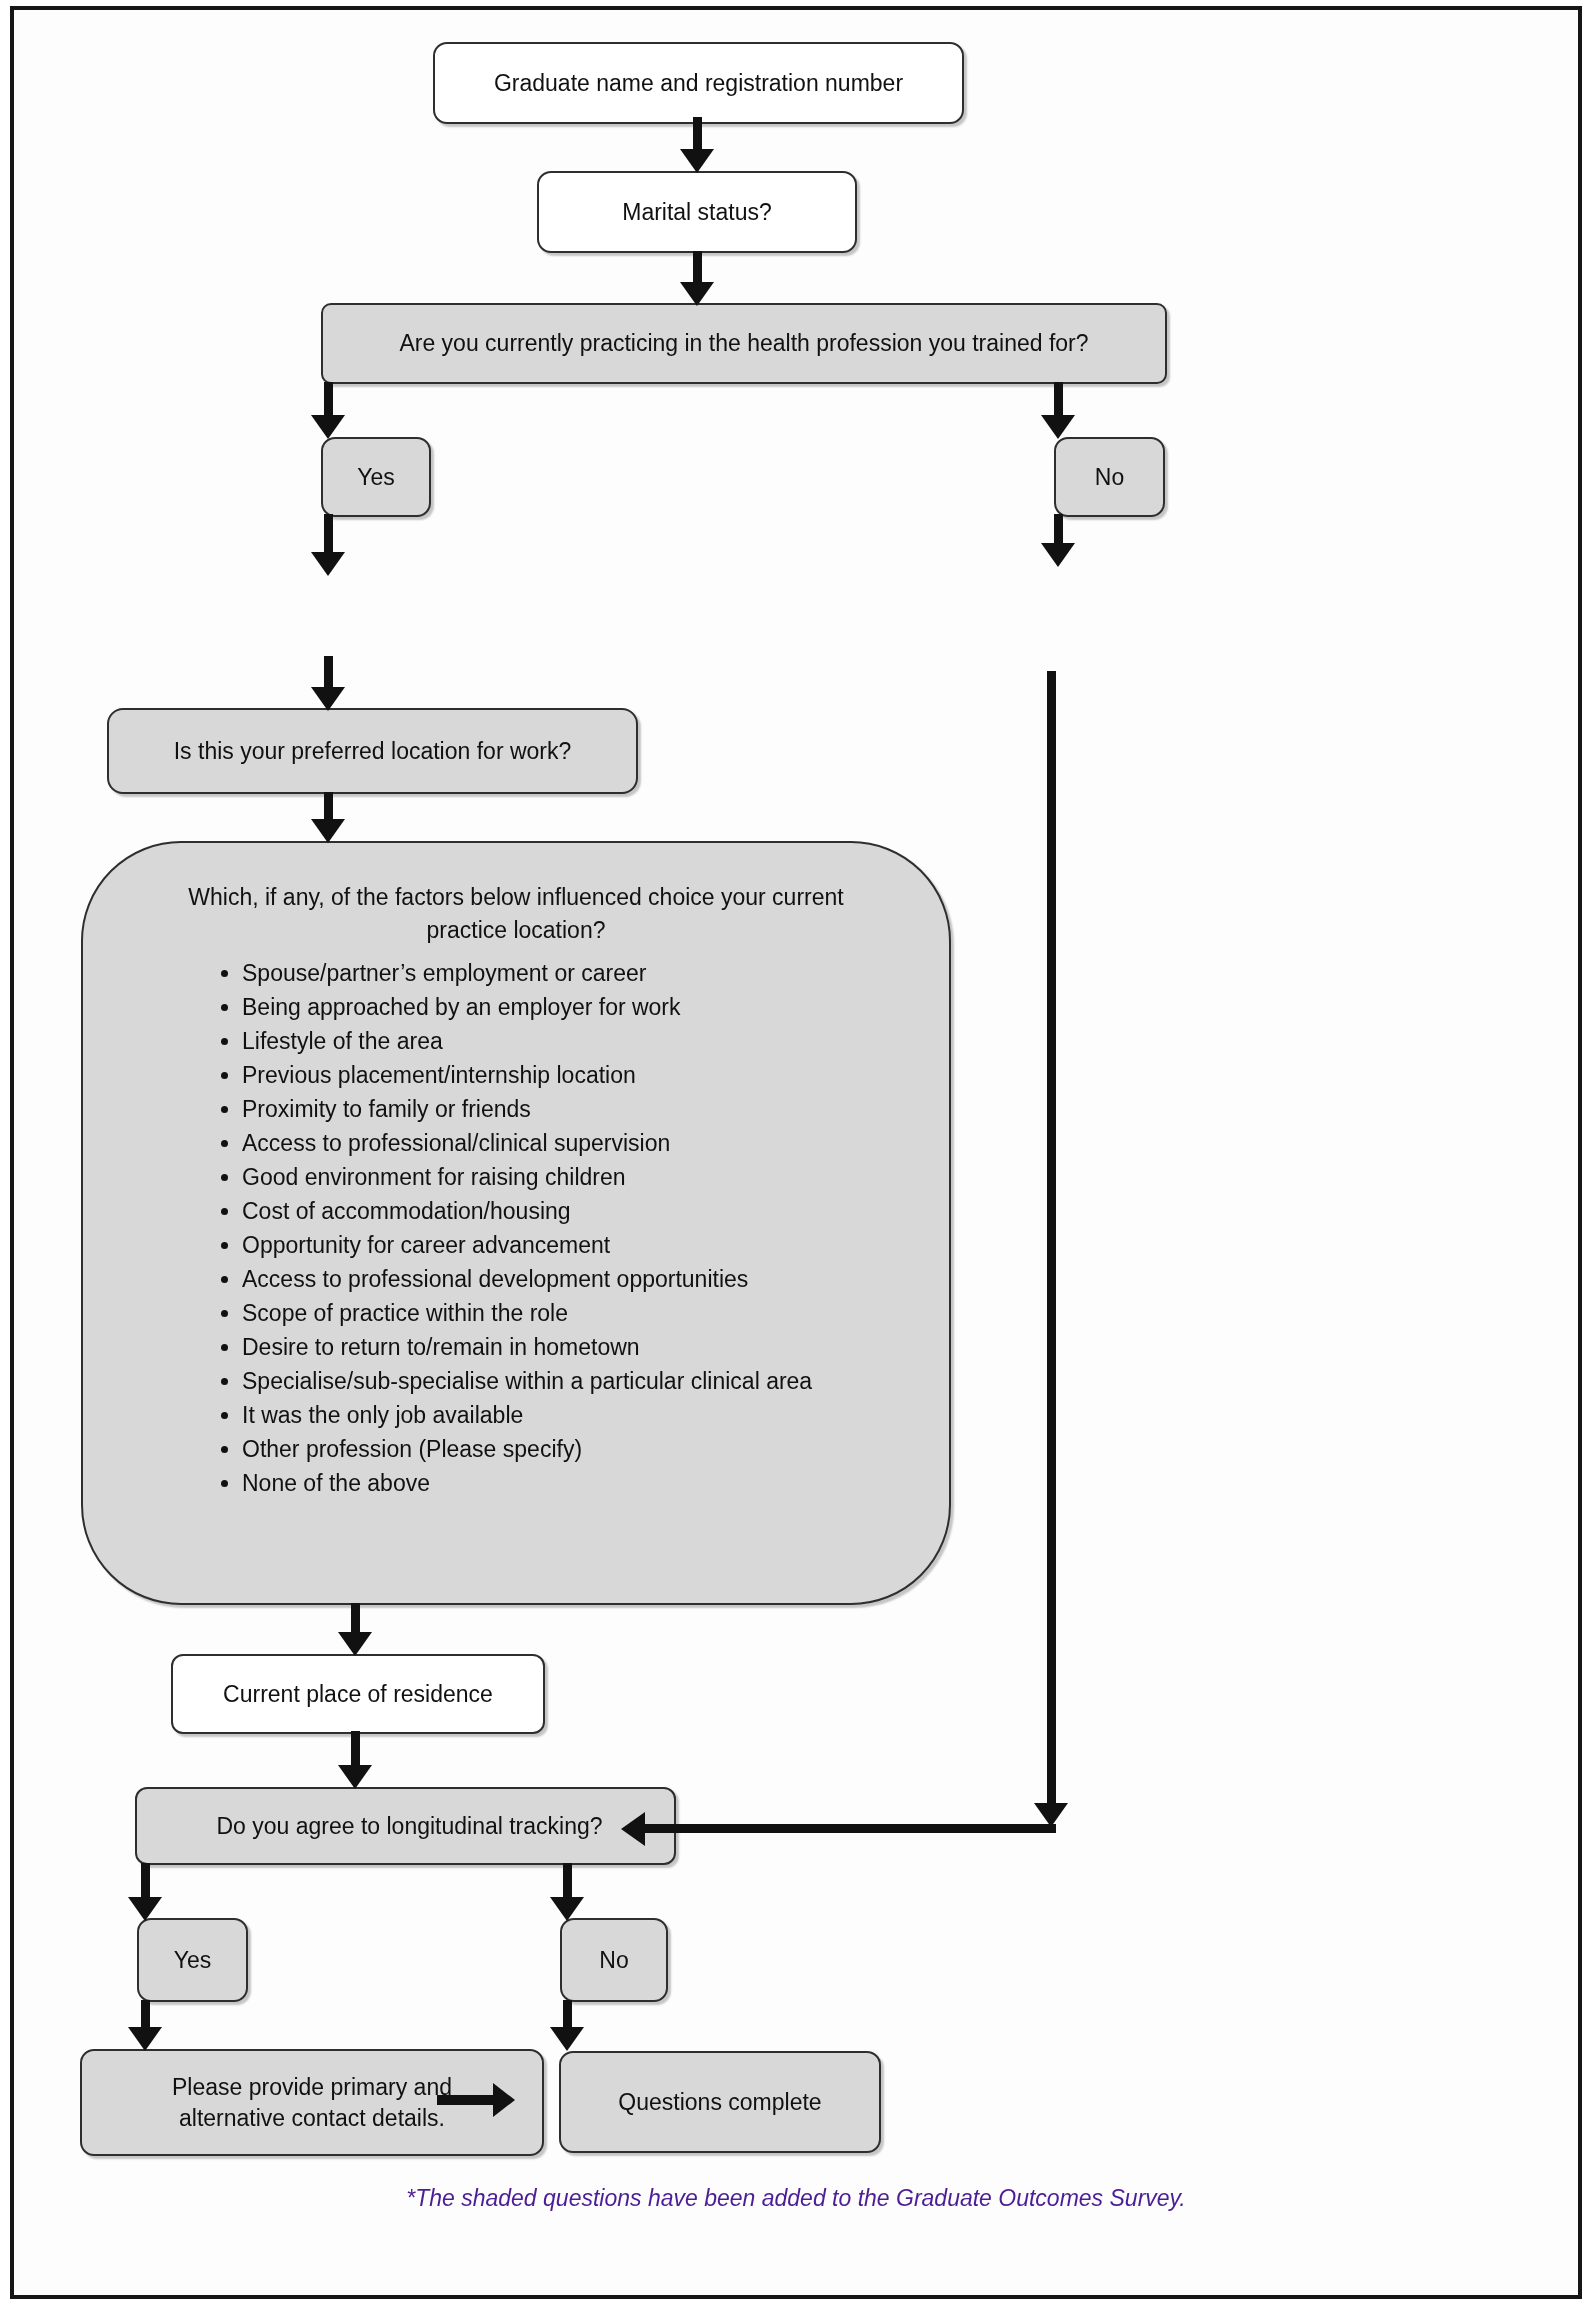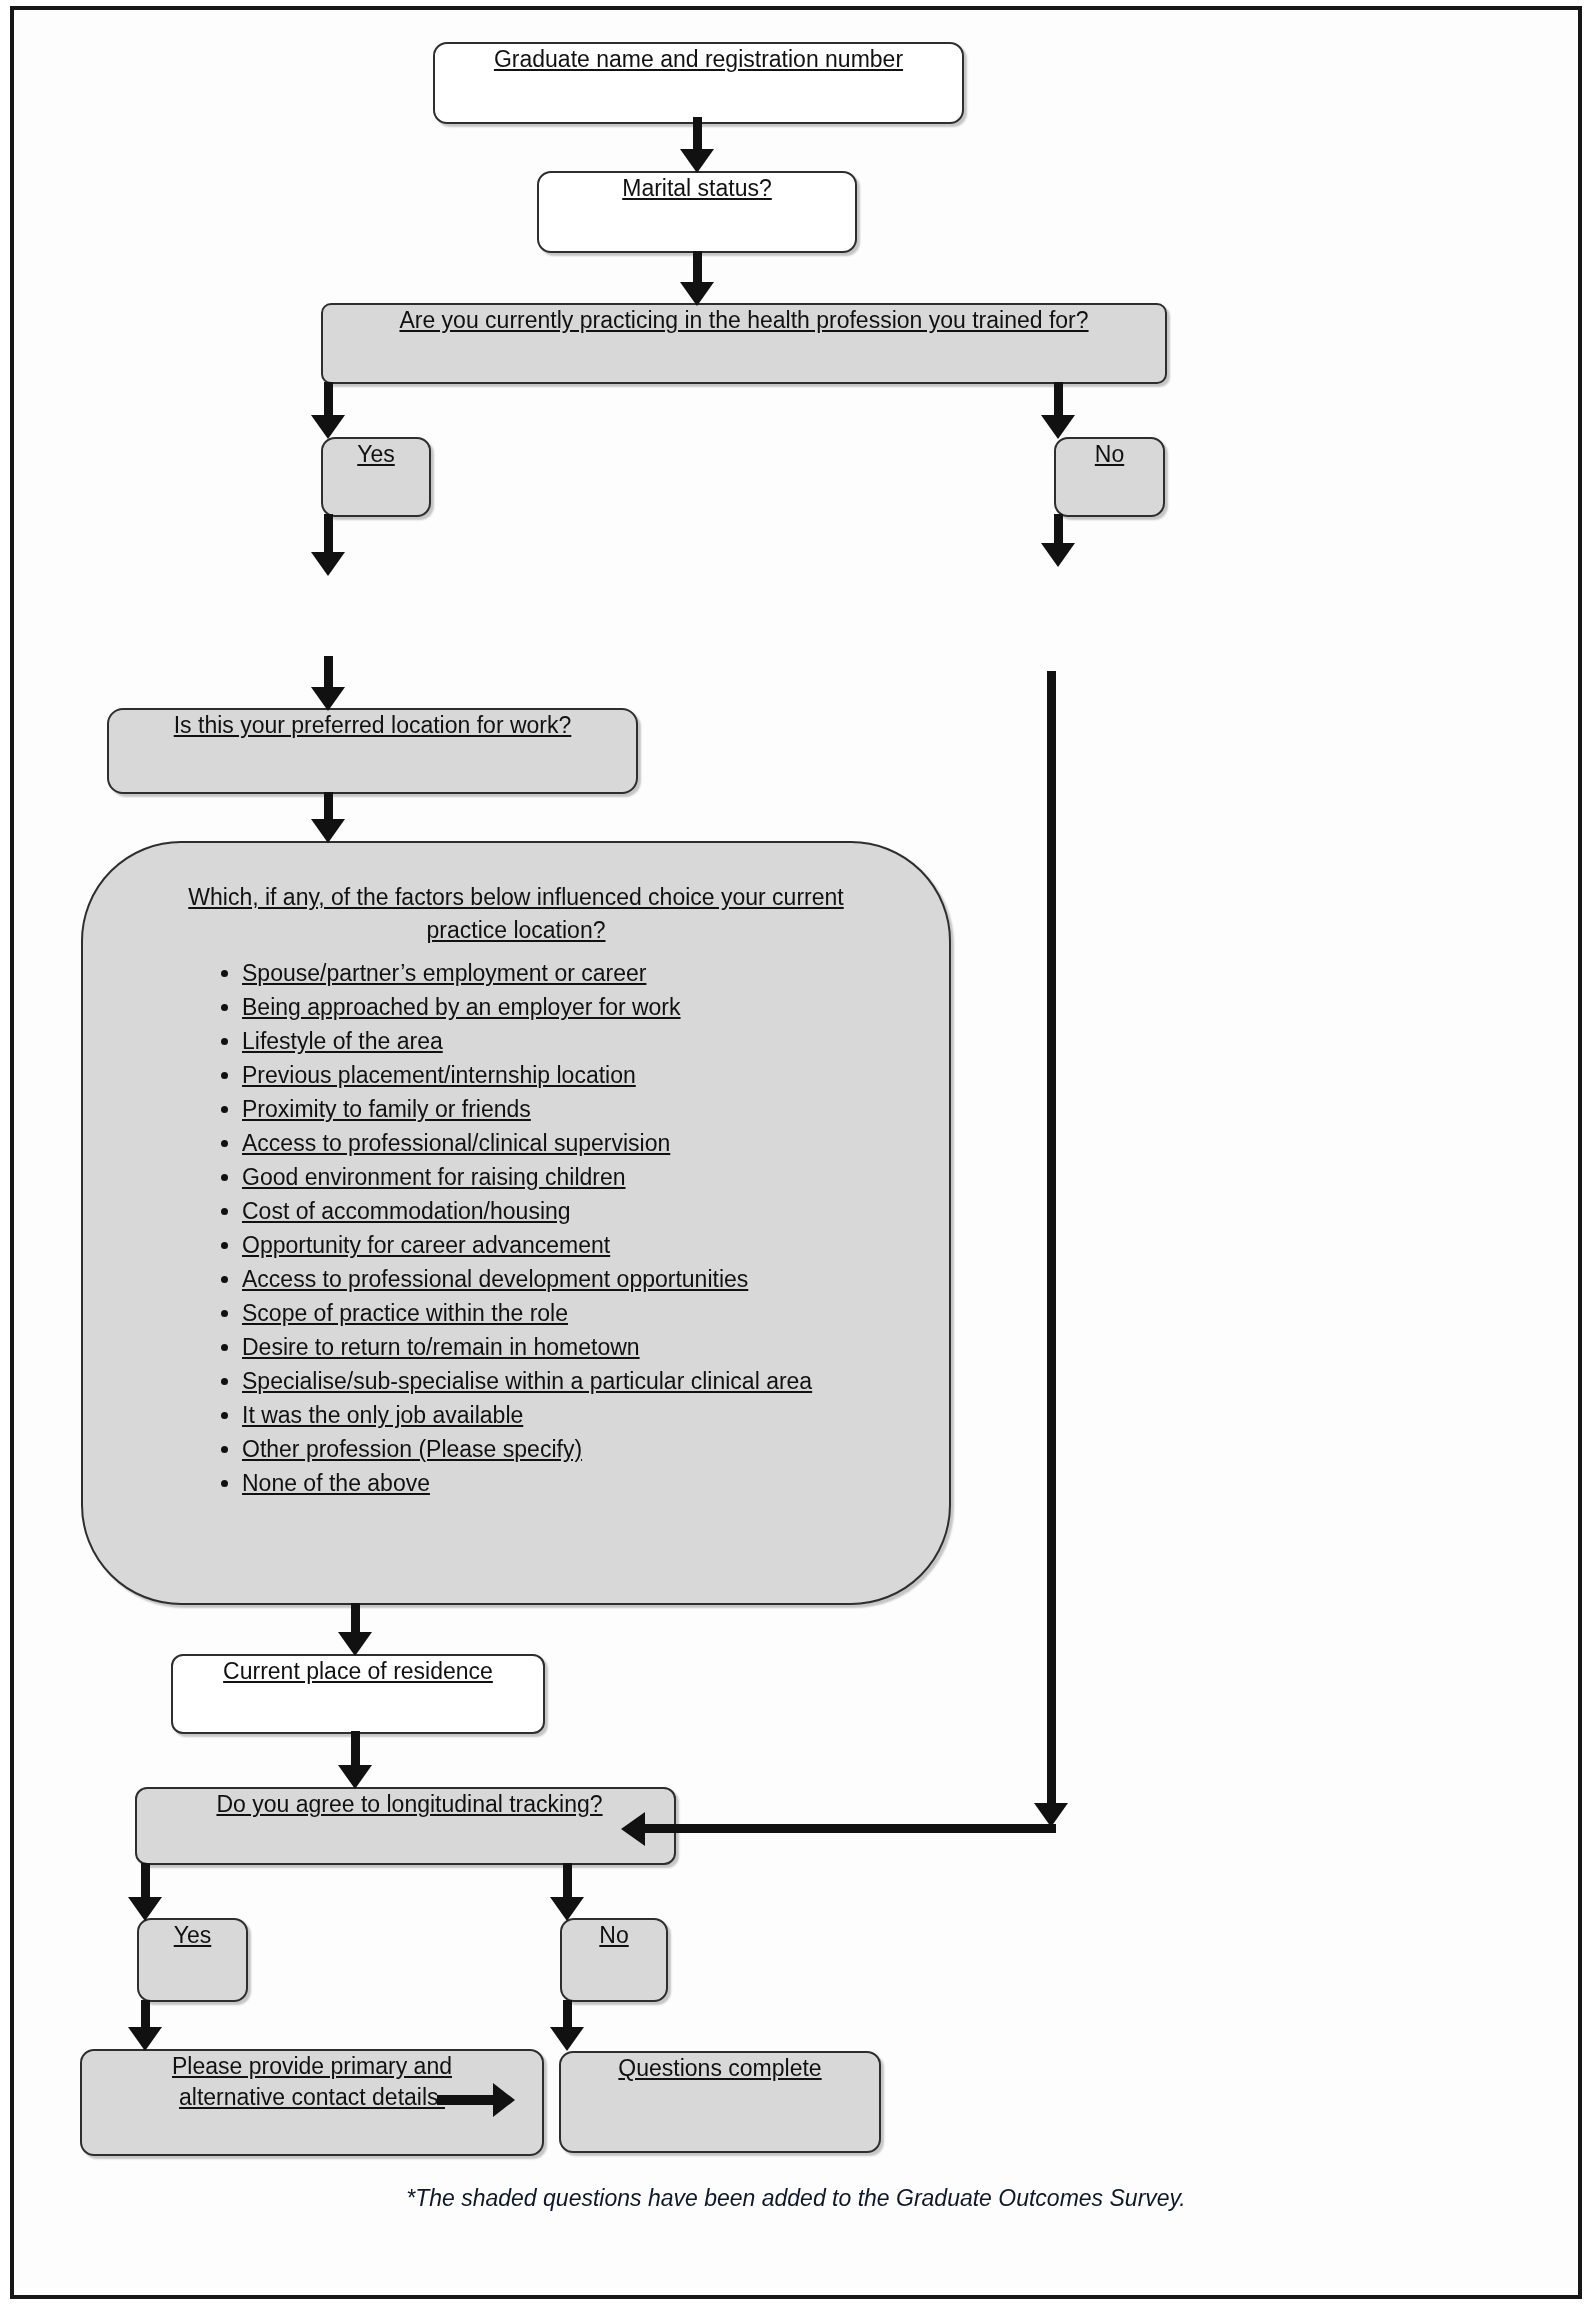--- a/index.html
+++ b/index.html
@@ -1,22 +1,22 @@
 <!DOCTYPE html>
 <html><head>
 <meta charset="utf-8">
 <style>
   html,body{margin:0;padding:0;background:#ffffff;}
   body{font-family:"Liberation Sans", sans-serif;color:#111;}
   .canvas{position:relative;width:1592px;height:2306px;background:#ffffff;overflow:hidden;}
   .frame{position:absolute;left:10px;top:6px;width:1564px;height:2285px;border:4px solid #161616;background:#fdfdfd;}
   .box{
-    position:absolute;display:flex;justify-content:center;
+    position:absolute;display:flex;align-items:center;justify-content:center;
     text-align:center;font-size:23px;line-height:31px;
-    border:2px solid #2e2e2e;box-shadow:3px 3px 2px rgba(0,0,0,0.22);text-decoration:underline;
+    border:2px solid #2e2e2e;box-shadow:3px 3px 2px rgba(0,0,0,0.22);
   }
   .gray{background:#d8d8d8;margin-left:45px;}
   .white{background:#ffffff;}
 
   
   .n-graduate {left:433px;top:42px;width:527px;height:78px;border-radius:14px;}
   .n-marital  {left:537px;top:171px;width:316px;height:78px;border-radius:14px;}
   .n-practicing{left:276px;top:303px;width:842px;height:77px;border-radius:10px;}
   .n-yes-top  {left:276px;top:437px;width:106px;height:76px;border-radius:14px;}
   .n-no-top   {left:1009px;top:437px;width:107px;height:76px;border-radius:14px;}
@@ -30,21 +30,21 @@
   .n-bigbox li{margin:1px 0;}
   .n-residence{left:171px;top:1654px;width:370px;height:76px;border-radius:12px;}
   .n-tracking {left:90px;top:1787px;width:529px;height:74px;border-radius:12px;padding-left:8px;}
   .n-yes-bot  {left:92px;top:1918px;width:107px;height:80px;border-radius:14px;}
   .n-no-bot   {left:515px;top:1918px;width:104px;height:80px;border-radius:14px;}
   .n-contact  {left:35px;top:2049px;width:400px;height:103px;border-radius:14px;padding:0 30px;}
   .n-contact .inner{max-width:328px;}
   .n-complete {left:514px;top:2051px;width:318px;height:98px;border-radius:14px;}
 
   .footnote{position:absolute;left:179px;top:2185px;width:1234px;text-align:center;
-    font-size:23px;font-style:italic;color:#0f172a;}
+    font-size:23px;font-style:italic;color:#4c1d95;}
 
   
   .arr{position:absolute;}
   .arr-down .stem{position:absolute;left:50%;margin-left:-4.5px;width:9px;top:0;bottom:23px;background:#111;}
   .arr-down .head{position:absolute;left:50%;margin-left:-17px;bottom:0;width:0;height:0;
     border-left:17px solid transparent;border-right:17px solid transparent;border-top:24px solid #111;}
   .arr-right .stem{position:absolute;top:50%;margin-top:-5px;height:10px;left:0;right:21px;background:#111;}
   .arr-right .head{position:absolute;right:0;top:50%;margin-top:-17px;width:0;height:0;
     border-top:17px solid transparent;border-bottom:17px solid transparent;border-left:22px solid #111;}
   .line{position:absolute;background:#111;}

